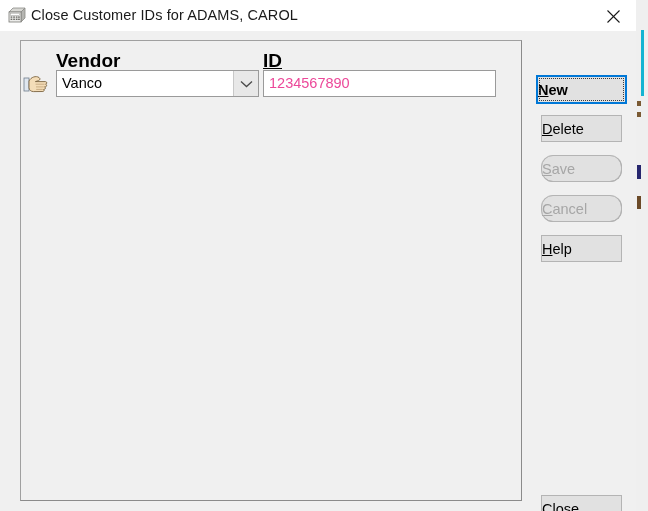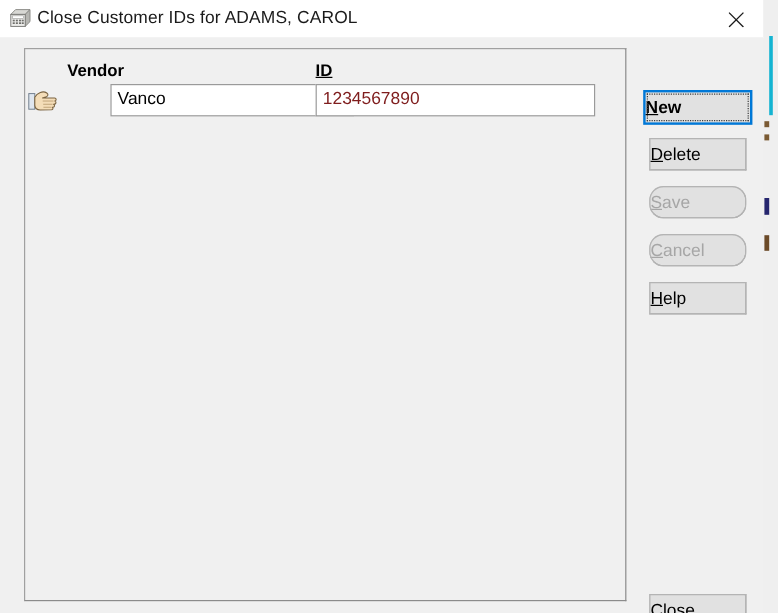--- a/index.html
+++ b/index.html
@@ -108,21 +108,21 @@
     border-top: 1px solid #a0a0a0;
     border-left: 1px solid #a0a0a0;
     border-right: 1px solid #8b8b8b;
     border-bottom: 1px solid #8b8b8b;
     box-sizing: border-box;
   }
 
   
   .col-header {
     position: absolute;
-    font-size: 14px;
+    font-size: 19px;
     font-weight: bold;
     color: #000000;
     top: 9px;
   }
   #hdr-vendor { left: 35px; }
   #hdr-id     { left: 242px; text-decoration: underline; }
 
   
   #record-row {
     position: absolute;
@@ -144,21 +144,20 @@
   
   #vendor-combo {
     position: absolute;
     left: 35px;
     top: 0px;
     width: 203px;
     height: 27px;
     background: #ffffff;
     border: 1px solid #9a9a9a;
     box-sizing: border-box;
-    margin-left: 36px;
   }
   #vendor-value {
     position: absolute;
     left: 5px;
     top: 0;
     height: 25px;
     line-height: 25px;
     font-size: 14.5px;
     color: #000000;
     white-space: nowrap;
@@ -186,21 +185,21 @@
     border: 1px solid #9a9a9a;
     box-sizing: border-box;
   }
   #id-value {
     position: absolute;
     left: 5px;
     top: 0;
     height: 25px;
     line-height: 25px;
     font-size: 14.5px;
-    color: #7f1d1d;
+    color: #ec4899;
     white-space: nowrap;
   }
 
   
   .btn {
     position: absolute;
     left: 541px;
     width: 81px;
     height: 27px;
     background: #e1e1e1;

